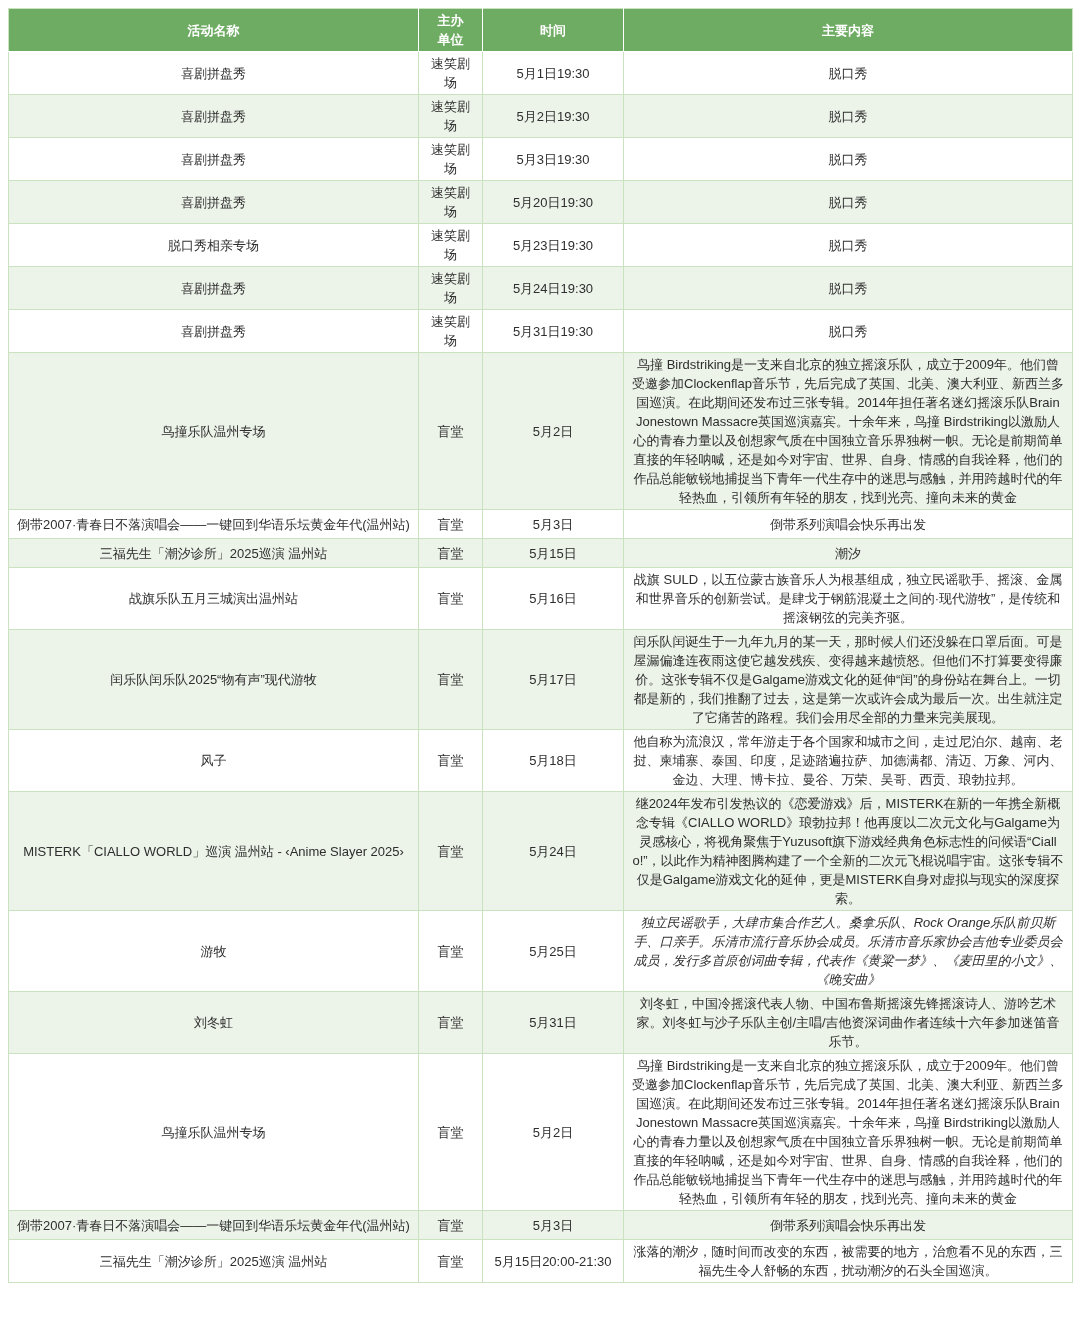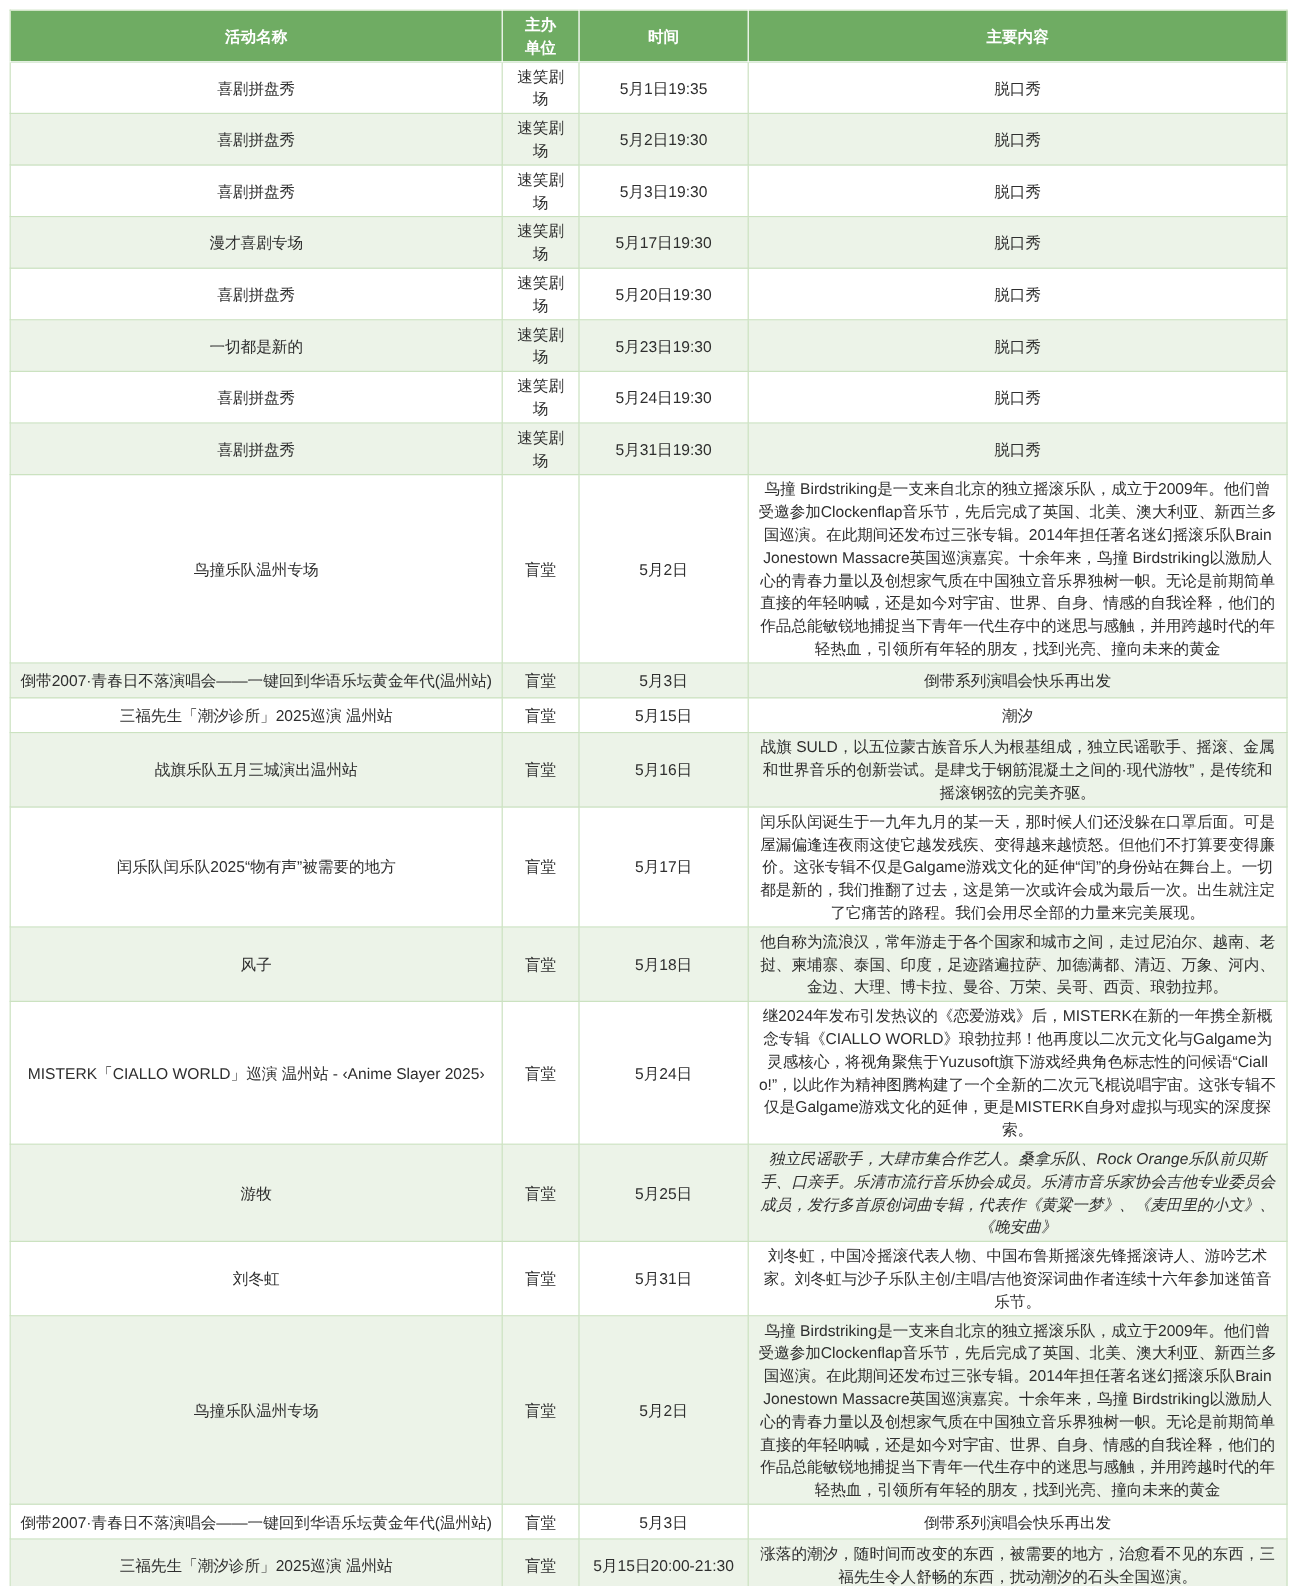--- a/index.html
+++ b/index.html
@@ -73,21 +73,21 @@
     </thead>
     <tbody>
         <tr>
           <td>
             <div class="cellwrap">喜剧拼盘秀</div>
           </td>
           <td>
             <div class="cellwrap">速笑剧场</div>
           </td>
           <td>
-            <div class="cellwrap">5月1日19:35</div>
+            <div class="cellwrap">5月1日19:30</div>
           </td>
           <td>
             <div class="cellwrap">脱口秀</div>
           </td>
         </tr>
         <tr>
           <td>
             <div class="cellwrap">喜剧拼盘秀</div>
           </td>
           <td>
@@ -109,49 +109,35 @@
           </td>
           <td>
             <div class="cellwrap">5月3日19:30</div>
           </td>
           <td>
             <div class="cellwrap">脱口秀</div>
           </td>
         </tr>
         <tr>
           <td>
-            <div class="cellwrap">漫才喜剧专场</div>
-          </td>
-          <td>
-            <div class="cellwrap">速笑剧场</div>
-          </td>
-          <td>
-            <div class="cellwrap">5月17日19:30</div>
-          </td>
-          <td>
-            <div class="cellwrap">脱口秀</div>
-          </td>
-        </tr>
-        <tr>
-          <td>
             <div class="cellwrap">喜剧拼盘秀</div>
           </td>
           <td>
             <div class="cellwrap">速笑剧场</div>
           </td>
           <td>
             <div class="cellwrap">5月20日19:30</div>
           </td>
           <td>
             <div class="cellwrap">脱口秀</div>
           </td>
         </tr>
         <tr>
           <td>
-            <div class="cellwrap">一切都是新的</div>
+            <div class="cellwrap">脱口秀相亲专场</div>
           </td>
           <td>
             <div class="cellwrap">速笑剧场</div>
           </td>
           <td>
             <div class="cellwrap">5月23日19:30</div>
           </td>
           <td>
             <div class="cellwrap">脱口秀</div>
           </td>
@@ -235,21 +221,21 @@
           </td>
           <td>
             <div class="cellwrap">5月16日</div>
           </td>
           <td>
             <div class="cellwrap">战旗 SULD，以五位蒙古族音乐人为根基组成，独立民谣歌手、摇滚、金属和世界音乐的创新尝试。是肆戈于钢筋混凝土之间的·现代游牧”，是传统和摇滚钢弦的完美齐驱。</div>
           </td>
         </tr>
         <tr>
           <td>
-            <div class="cellwrap">闰乐队闰乐队2025“物有声”被需要的地方</div>
+            <div class="cellwrap">闰乐队闰乐队2025“物有声”现代游牧</div>
           </td>
           <td>
             <div class="cellwrap">盲堂</div>
           </td>
           <td>
             <div class="cellwrap">5月17日</div>
           </td>
           <td>
             <div class="cellwrap">闰乐队闰诞生于一九年九月的某一天，那时候人们还没躲在口罩后面。可是屋漏偏逢连夜雨这使它越发残疾、变得越来越愤怒。但他们不打算要变得廉价。这张专辑不仅是Galgame游戏文化的延伸“闰”的身份站在舞台上。一切都是新的，我们推翻了过去，这是第一次或许会成为最后一次。出生就注定了它痛苦的路程。我们会用尽全部的力量来完美展现。</div>
           </td>

